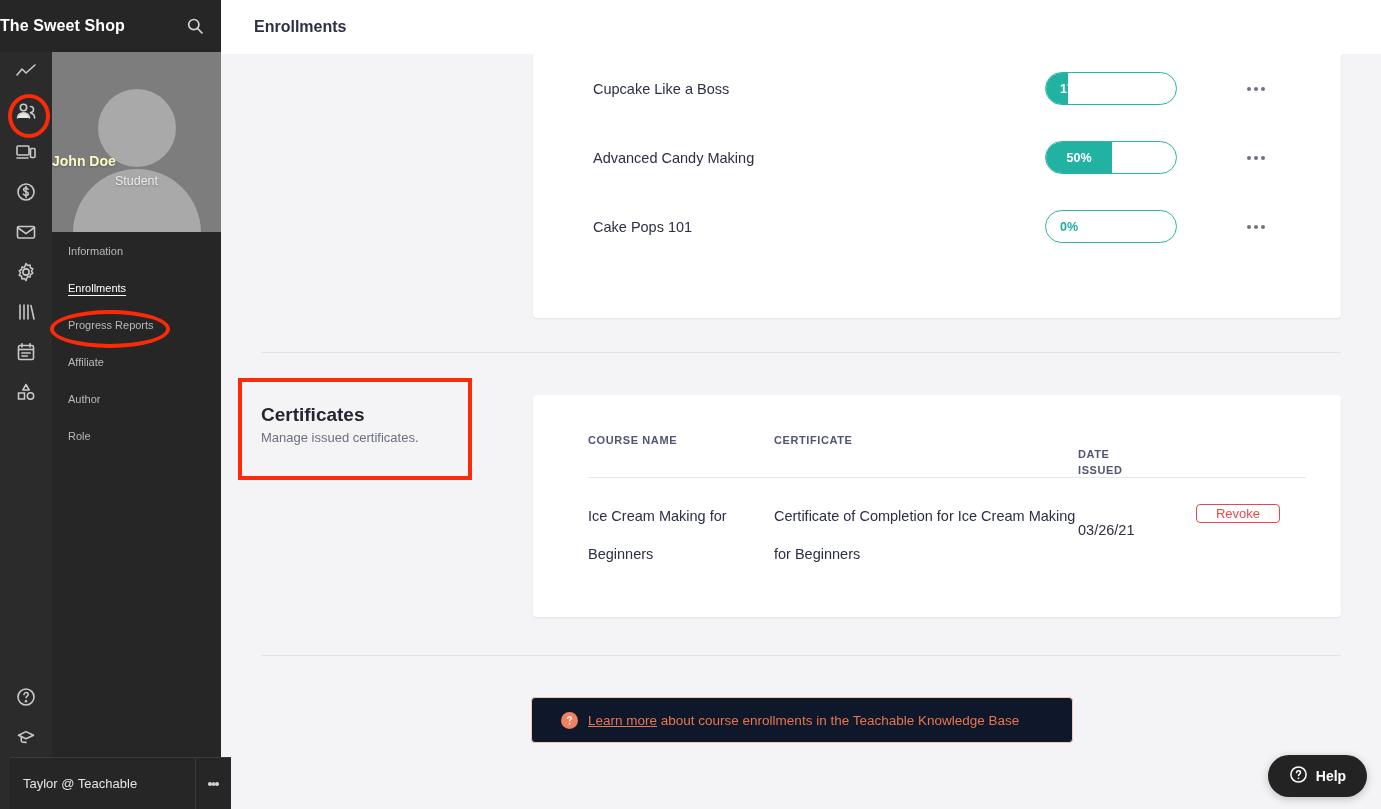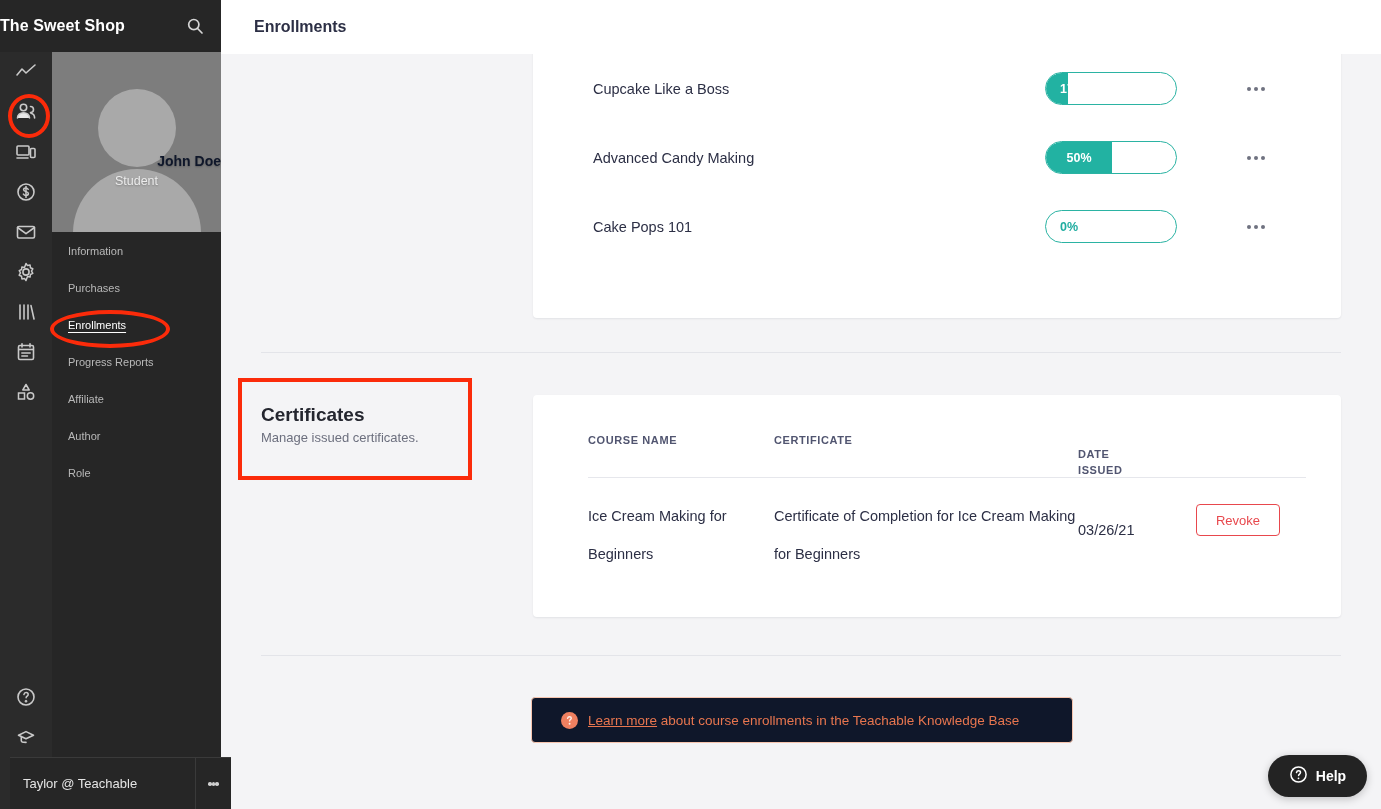--- a/index.html
+++ b/index.html
@@ -47,22 +47,22 @@
   }
   .av-head {
     position: absolute; left: 50%; transform: translateX(-50%); top: 37px;
     width: 78px; height: 78px; border-radius: 50%; background: #a9a9a9;
   }
   .av-body {
     position: absolute; left: 50%; transform: translateX(-50%); top: 117px;
     width: 128px; height: 128px; border-radius: 64px 64px 0 0; background: #a9a9a9;
   }
   .av-name {
-    position: absolute; left: 0; right: 0; top: 101px; text-align: right;
-    color: #0f172a; font-size: 14px; font-weight: bold; z-index: 2; text-shadow: 0 1px 2px rgba(0,0,0,.25);
+    position: absolute; left: 0; right: 0; top: 101px; text-align: left;
+    color: #fef9c3; font-size: 14px; font-weight: bold; z-index: 2; text-shadow: 0 1px 2px rgba(0,0,0,.25);
   }
   .av-role {
     position: absolute; left: 0; right: 0; top: 122px; text-align: center;
     color: #ececec; font-size: 12.5px; z-index: 2; text-shadow: 0 1px 2px rgba(0,0,0,.25);
   }
   .subnav { padding-top: 13px; }
   .subnav-item {
     height: 37px; display: flex; align-items: flex-start; padding-left: 16px;
     color: #b8b8b8; font-size: 11px; cursor: pointer;
   }
@@ -149,21 +149,21 @@
   }
   .ct-sep { position: absolute; left: 0; top: 45px; width: 718px; height: 1px; background: #e6e7ec; }
   .ct-row { position: absolute; left: 0; top: 46px; display: flex; height: 90px; padding-top: 19px; }
   .ct-td { font-size: 14.5px; color: #2c2f45; line-height: 38px; }
   .col-course { width: 186px; }
   .col-cert { width: 304px; }
   .col-date { width: 118px; padding-top: 14px; }
   .col-act { width: 110px; padding-top: 7px; }
   .revoke-btn {
     display: inline-flex; align-items: center; justify-content: center;
-    width: 84px; height: 32px; border: 1px solid #e8484d; border-radius: 4px;
+    width: 84px; height: 19px; border: 1px solid #e8484d; border-radius: 4px;
     background: #ffffff; color: #e8484d; font-size: 13px;
     font-family: "Liberation Sans", sans-serif; cursor: pointer;
   }
 
   
   .banner {
     position: absolute; left: 310px; top: 643px; width: 542px; height: 46px;
     background: #0f172a; border: 1px solid #f6c4ae; border-radius: 4px;
     display: flex; align-items: center;
   }
@@ -323,23 +323,20 @@
   <div class="subside">
     <div class="avatar-box">
       <div class="av-head"></div>
       <div class="av-body"></div>
       <div class="av-name">John Doe</div>
       <div class="av-role">Student</div>
     </div>
     <div class="subnav">
       <div class="subnav-item">
         <span class="subnav-label">Information</span>
-      </div>
-      <div class="subnav-item">
-        <span class="subnav-label">Purchases</span>
       </div>
       <div class="subnav-item active">
         <span class="subnav-label">Enrollments</span>
       </div>
       <div class="subnav-item">
         <span class="subnav-label">Progress Reports</span>
       </div>
       <div class="subnav-item">
         <span class="subnav-label">Affiliate</span>
       </div>

